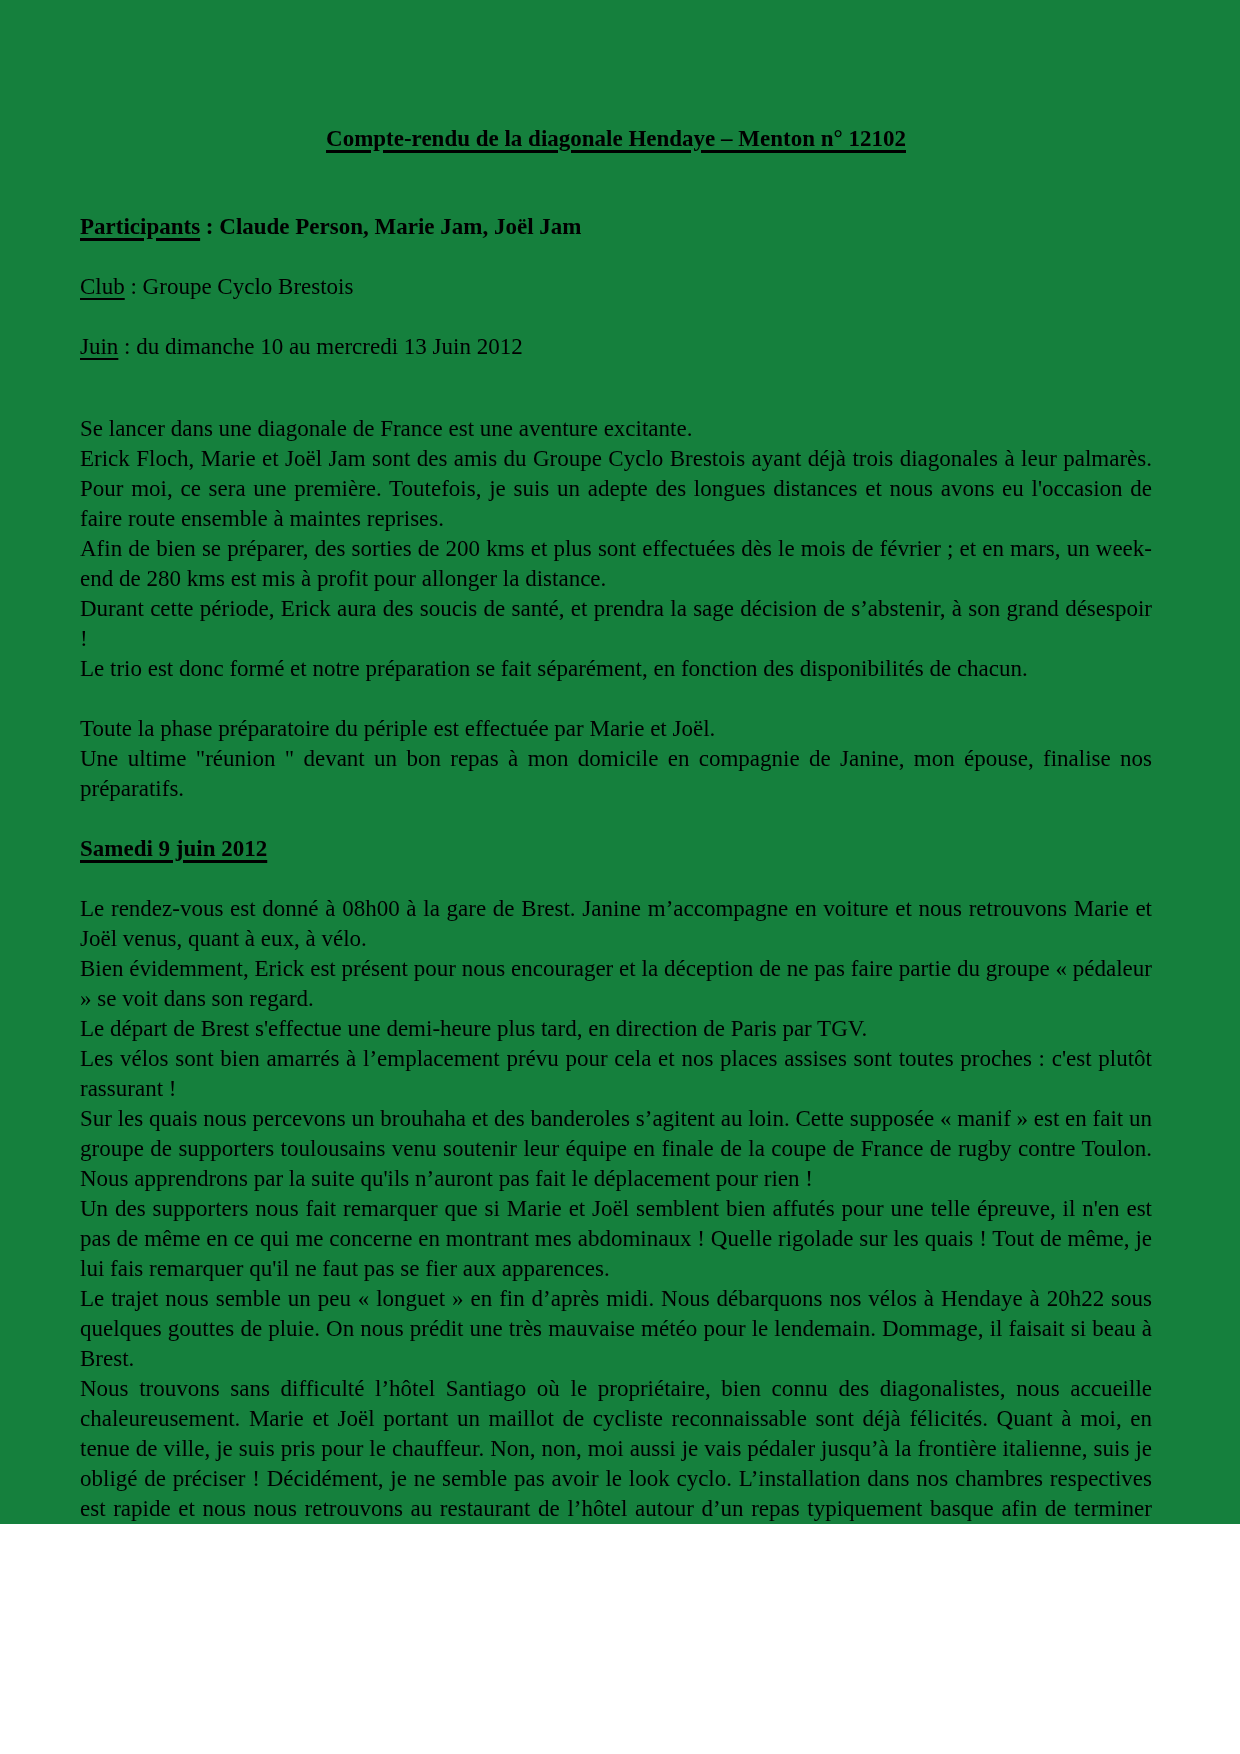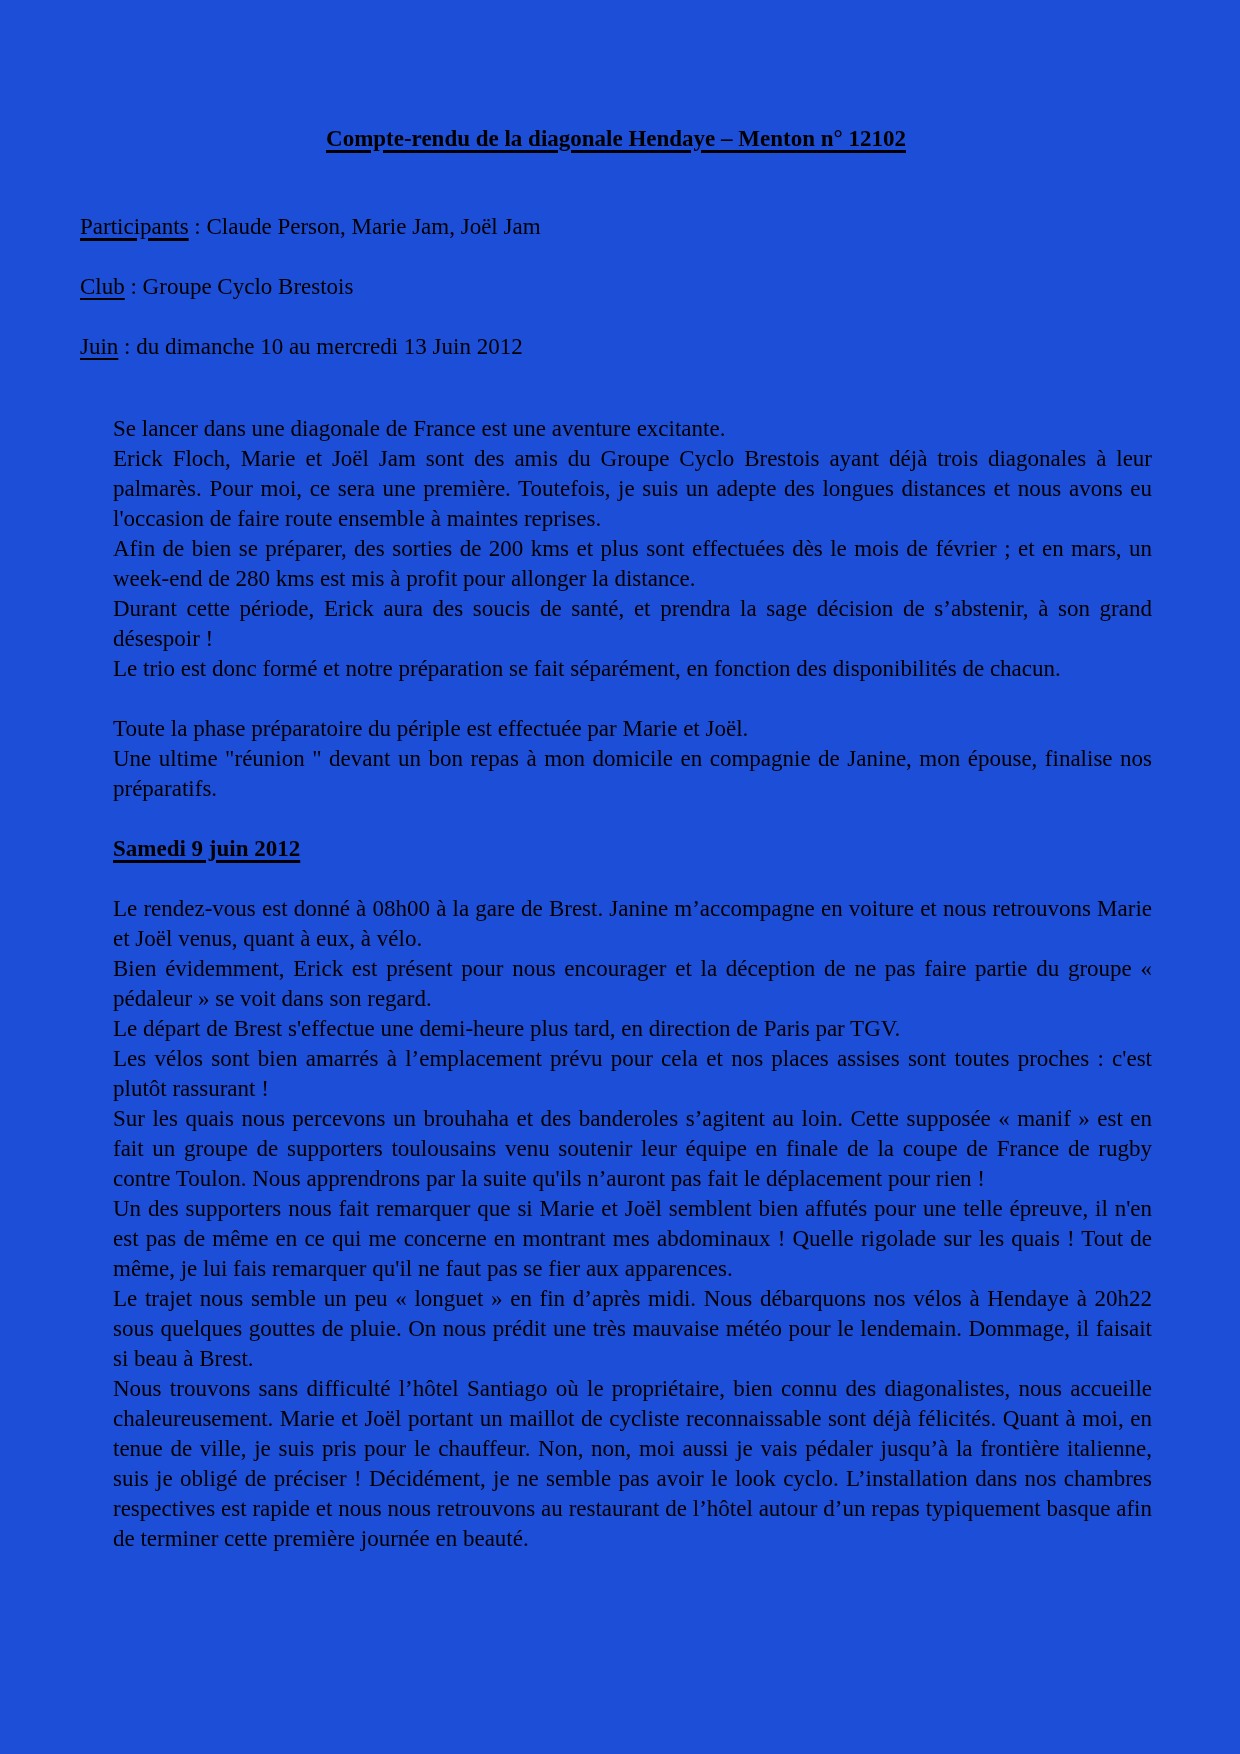--- a/index.html
+++ b/index.html
@@ -4,22 +4,22 @@
 <style>
   html, body {
     margin: 0;
     padding: 0;
     background: #ffffff;
   }
   .page {
     position: relative;
     box-sizing: border-box;
     width: 1240px;
-    height: 1754px;
-    background: #1d4ed8;
+    height: 1524px;
+    background: #15803d;
     color: #000000;
     padding: 124px 88px 0 80px;
     font-family: "Liberation Serif", "DejaVu Serif", serif;
     font-size: 23px;
     line-height: 30px;
     overflow: hidden;
   }
   .title {
     text-align: center;
     font-weight: bold;
@@ -33,25 +33,24 @@
   }
   .u-bold {
     text-decoration: underline;
     text-decoration-thickness: 3px;
     text-underline-offset: 4px;
   }
   .meta-line {
     margin: 0 0 30px 0;
   }
   .meta-line.bold {
-    font-weight: normal;
+    font-weight: bold;
   }
   .docbody {
     margin-top: 52px;
-    margin-left: 33px;
   }
   .group {
     margin: 0 0 30px 0;
   }
   .para {
     margin: 0;
     text-align: justify;
   }
   .heading {
     font-weight: bold;

